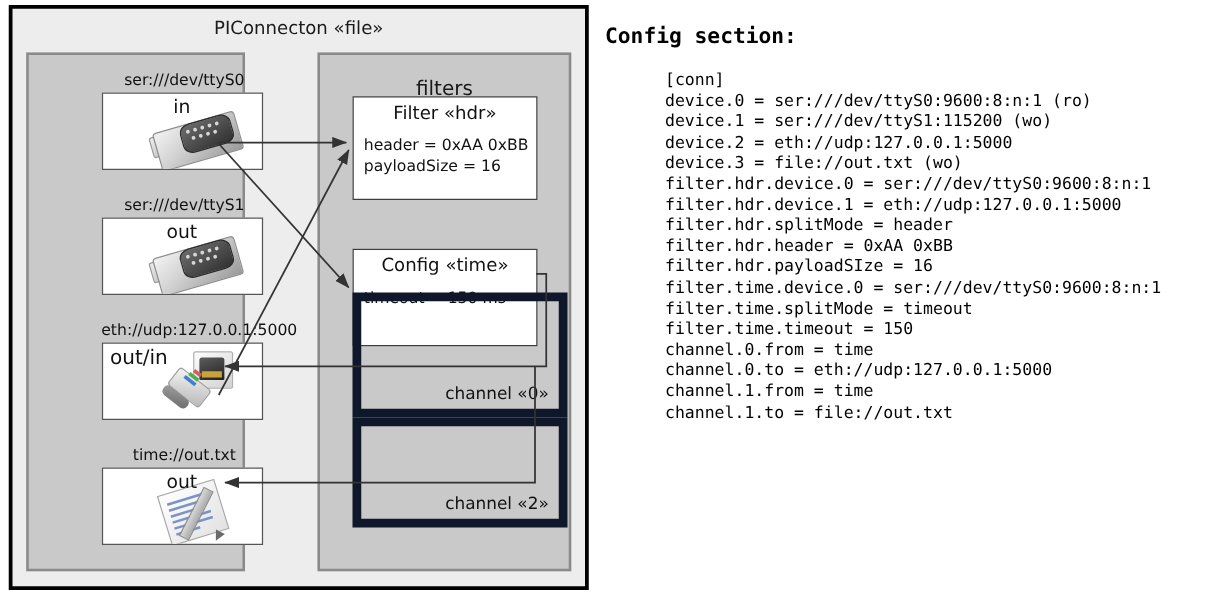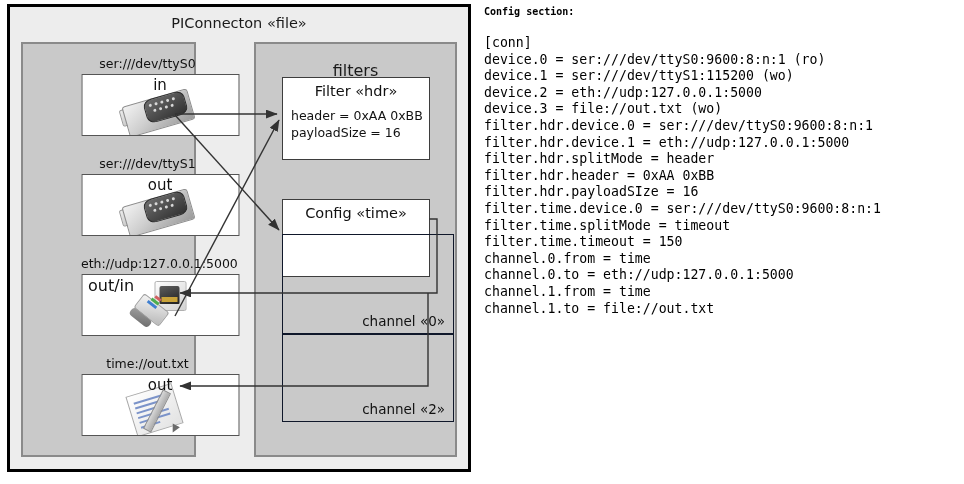--- a/index.html
+++ b/index.html
@@ -72,21 +72,21 @@
   .device-group { position: absolute; left: 50%; transform: translateX(-50%); width: 133px; margin-left: 39px; }
   .device-caption {
     text-align: center;
     font-size: 12.5px;
     color: #111;
     white-space: nowrap;
     margin-bottom: 3px;
   }
   .device-box {
     position: relative;
-    width: 158px;
+    width: 129px;
     height: 62px;
     background: #ffffff;
     border: 1.5px solid #555555;
     box-sizing: border-box;
     overflow: hidden;
   }
   .device-label {
     position: absolute;
     top: 1px;
     left: 0; right: 0;
@@ -244,21 +244,21 @@
   .filter-props {
     margin: 9px 0 0 8px;
     font-size: 12.5px;
     color: #111;
     line-height: 1.35;
   }
 
   
   .channel-box {
     position: absolute;
-    border: 1px solid #0f172a;
+    border: 7px solid #0f172a;
     background: transparent;
     box-sizing: border-box;
   }
   .channel-label {
     position: absolute;
     right: 8px;
     bottom: 4px;
     font-size: 13.5px;
     color: #111;
     white-space: nowrap;
@@ -275,32 +275,33 @@
   
   #config-section {
     position: absolute;
     left: 484px;
     top: 6px;
     width: 476px;
   }
   #config-heading {
     font-family: "DejaVu Sans Mono", "Liberation Mono", monospace;
     font-weight: bold;
-    font-size: 10px;
+    font-size: 17px;
     color: #000;
     margin-bottom: 18px;
+    margin-top: 13px;
   }
   #config-lines {
     font-family: "DejaVu Sans Mono", "Liberation Mono", monospace;
     font-size: 13.2px;
     line-height: 16.6px;
     color: #000;
     white-space: pre;
   }
-  .cfg-line { white-space: pre; }
+  .cfg-line { white-space: pre; margin-left: 48px; }
 </style>
 </head>
 <body>
 
 <div id="diagram-frame">
 
   <div id="diagram-title">PIConnecton «file»</div>
 
   <div id="devices-panel">
 
@@ -394,20 +395,23 @@
     <div class="filter-box" style="left:26px; top:33px; width:148px; height:83px;">
       <div class="filter-title">Filter «hdr»</div>
       <div class="filter-props">
         <div>header = 0xAA 0xBB</div>
         <div>payloadSize = 16</div>
       </div>
     </div>
 
     <div class="filter-box" style="left:26px; top:155px; width:148px; height:78px;">
       <div class="filter-title">Config «time»</div>
+      <div class="filter-props">
+        <div>timeout = 150 ms</div>
+      </div>
     </div>
 
     <div class="channel-box" style="left:26px; top:190px; width:172px; height:100px;">
       <span class="channel-label">channel «0»</span>
     </div>
 
     <div class="channel-box" style="left:26px; top:290px; width:172px; height:88px;">
       <span class="channel-label">channel «2»</span>
     </div>
 

